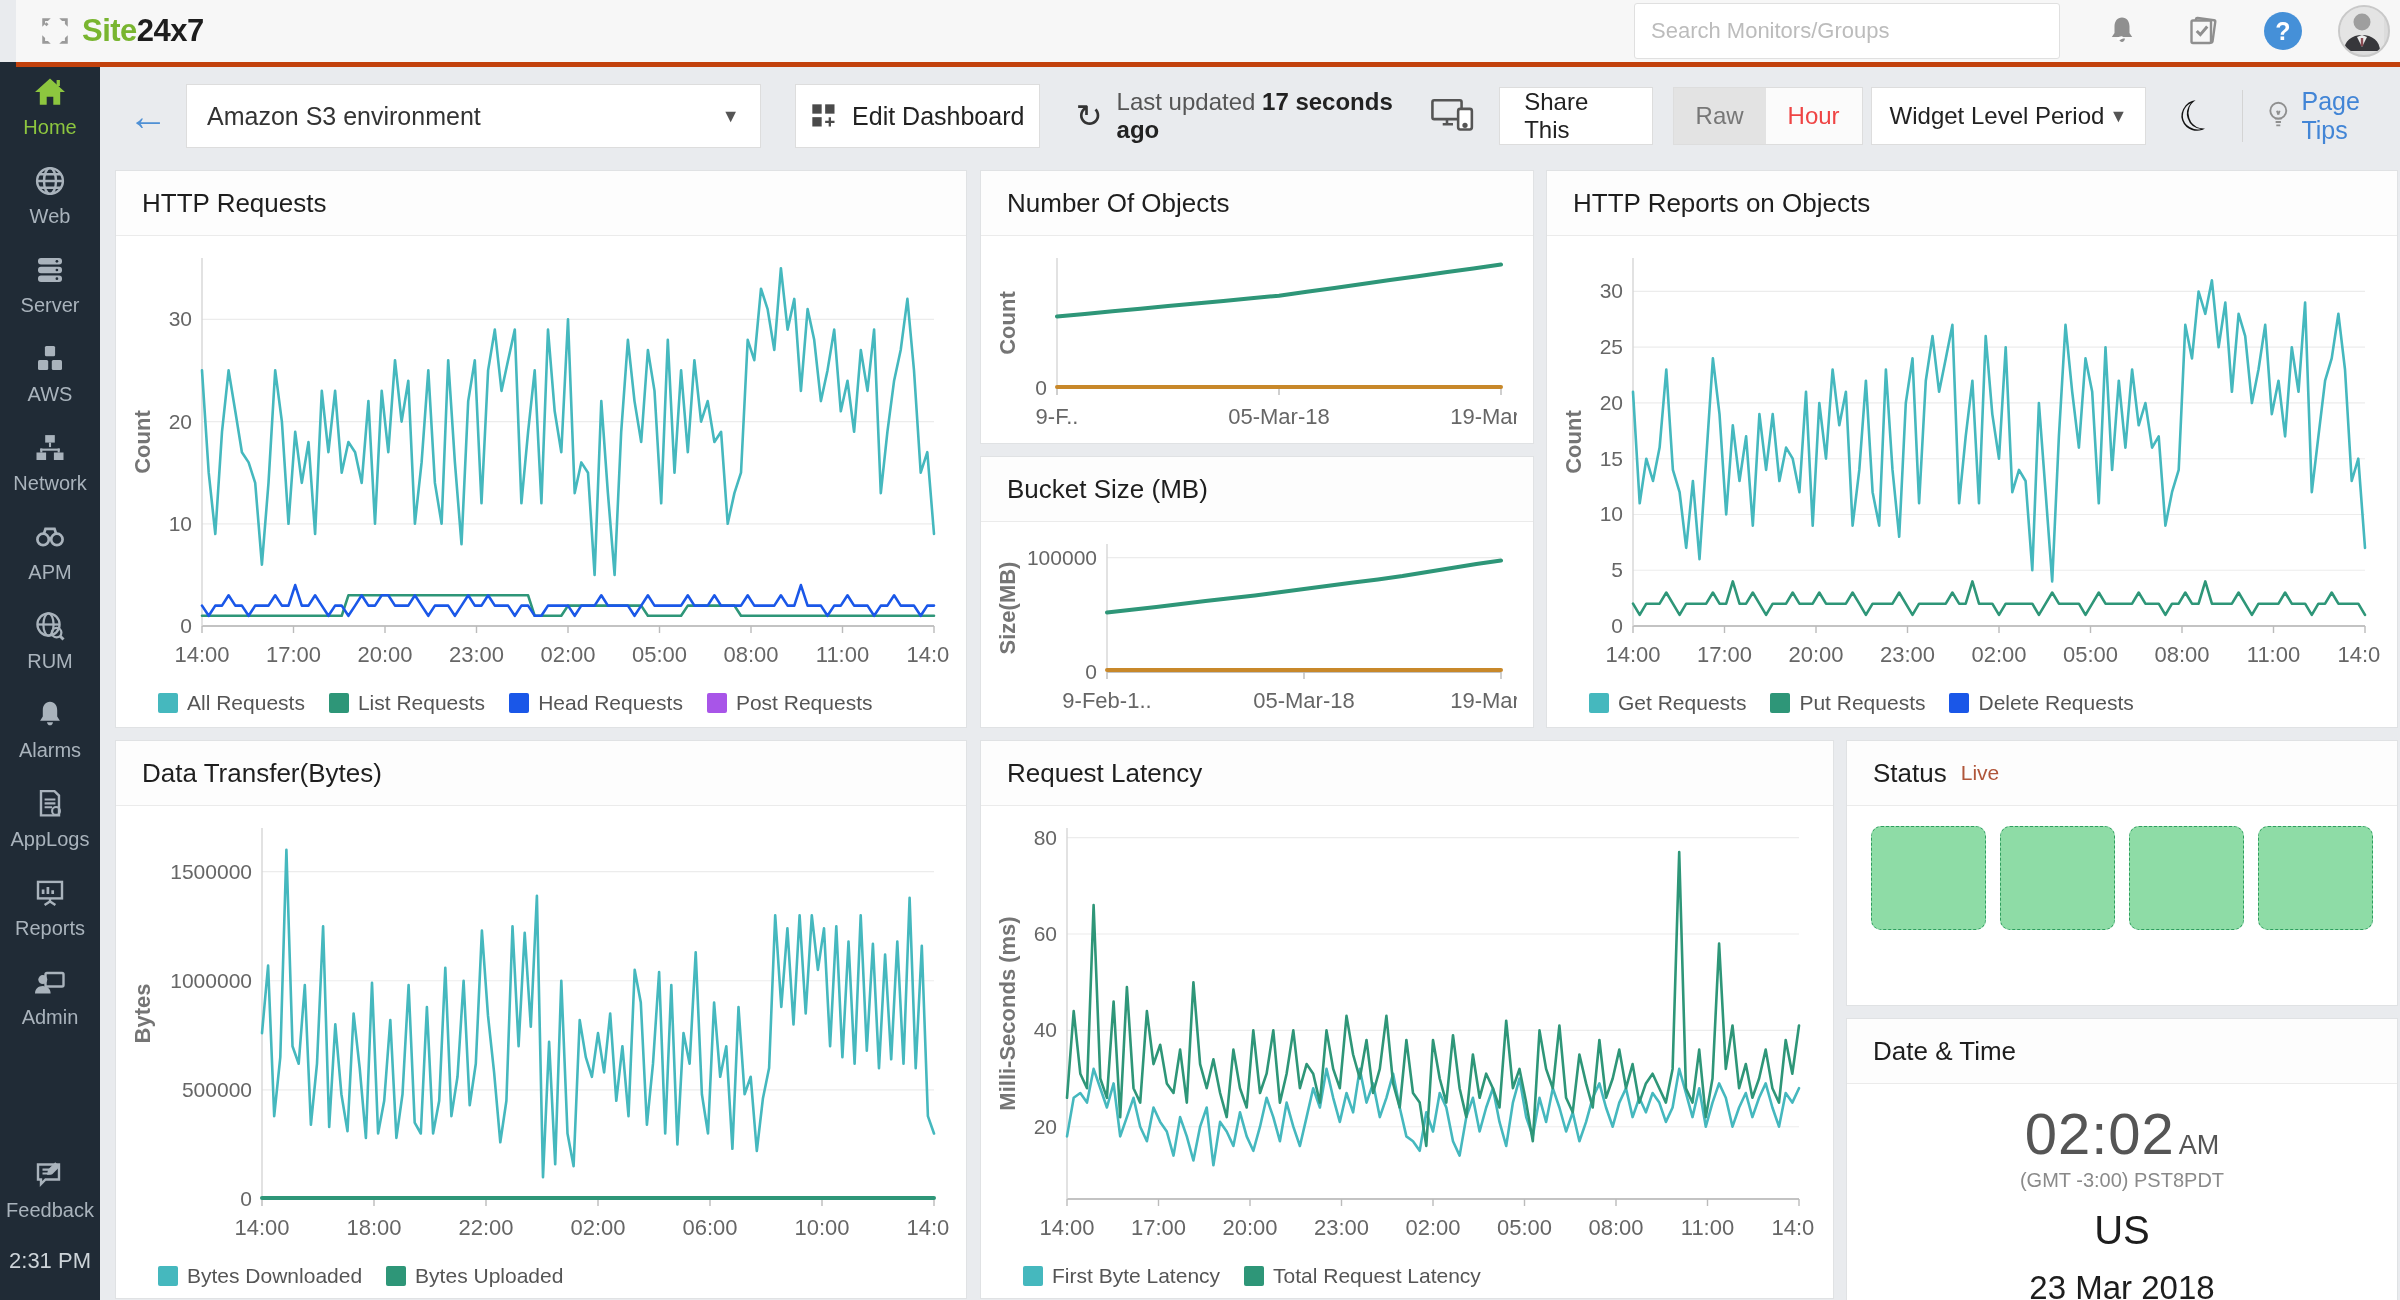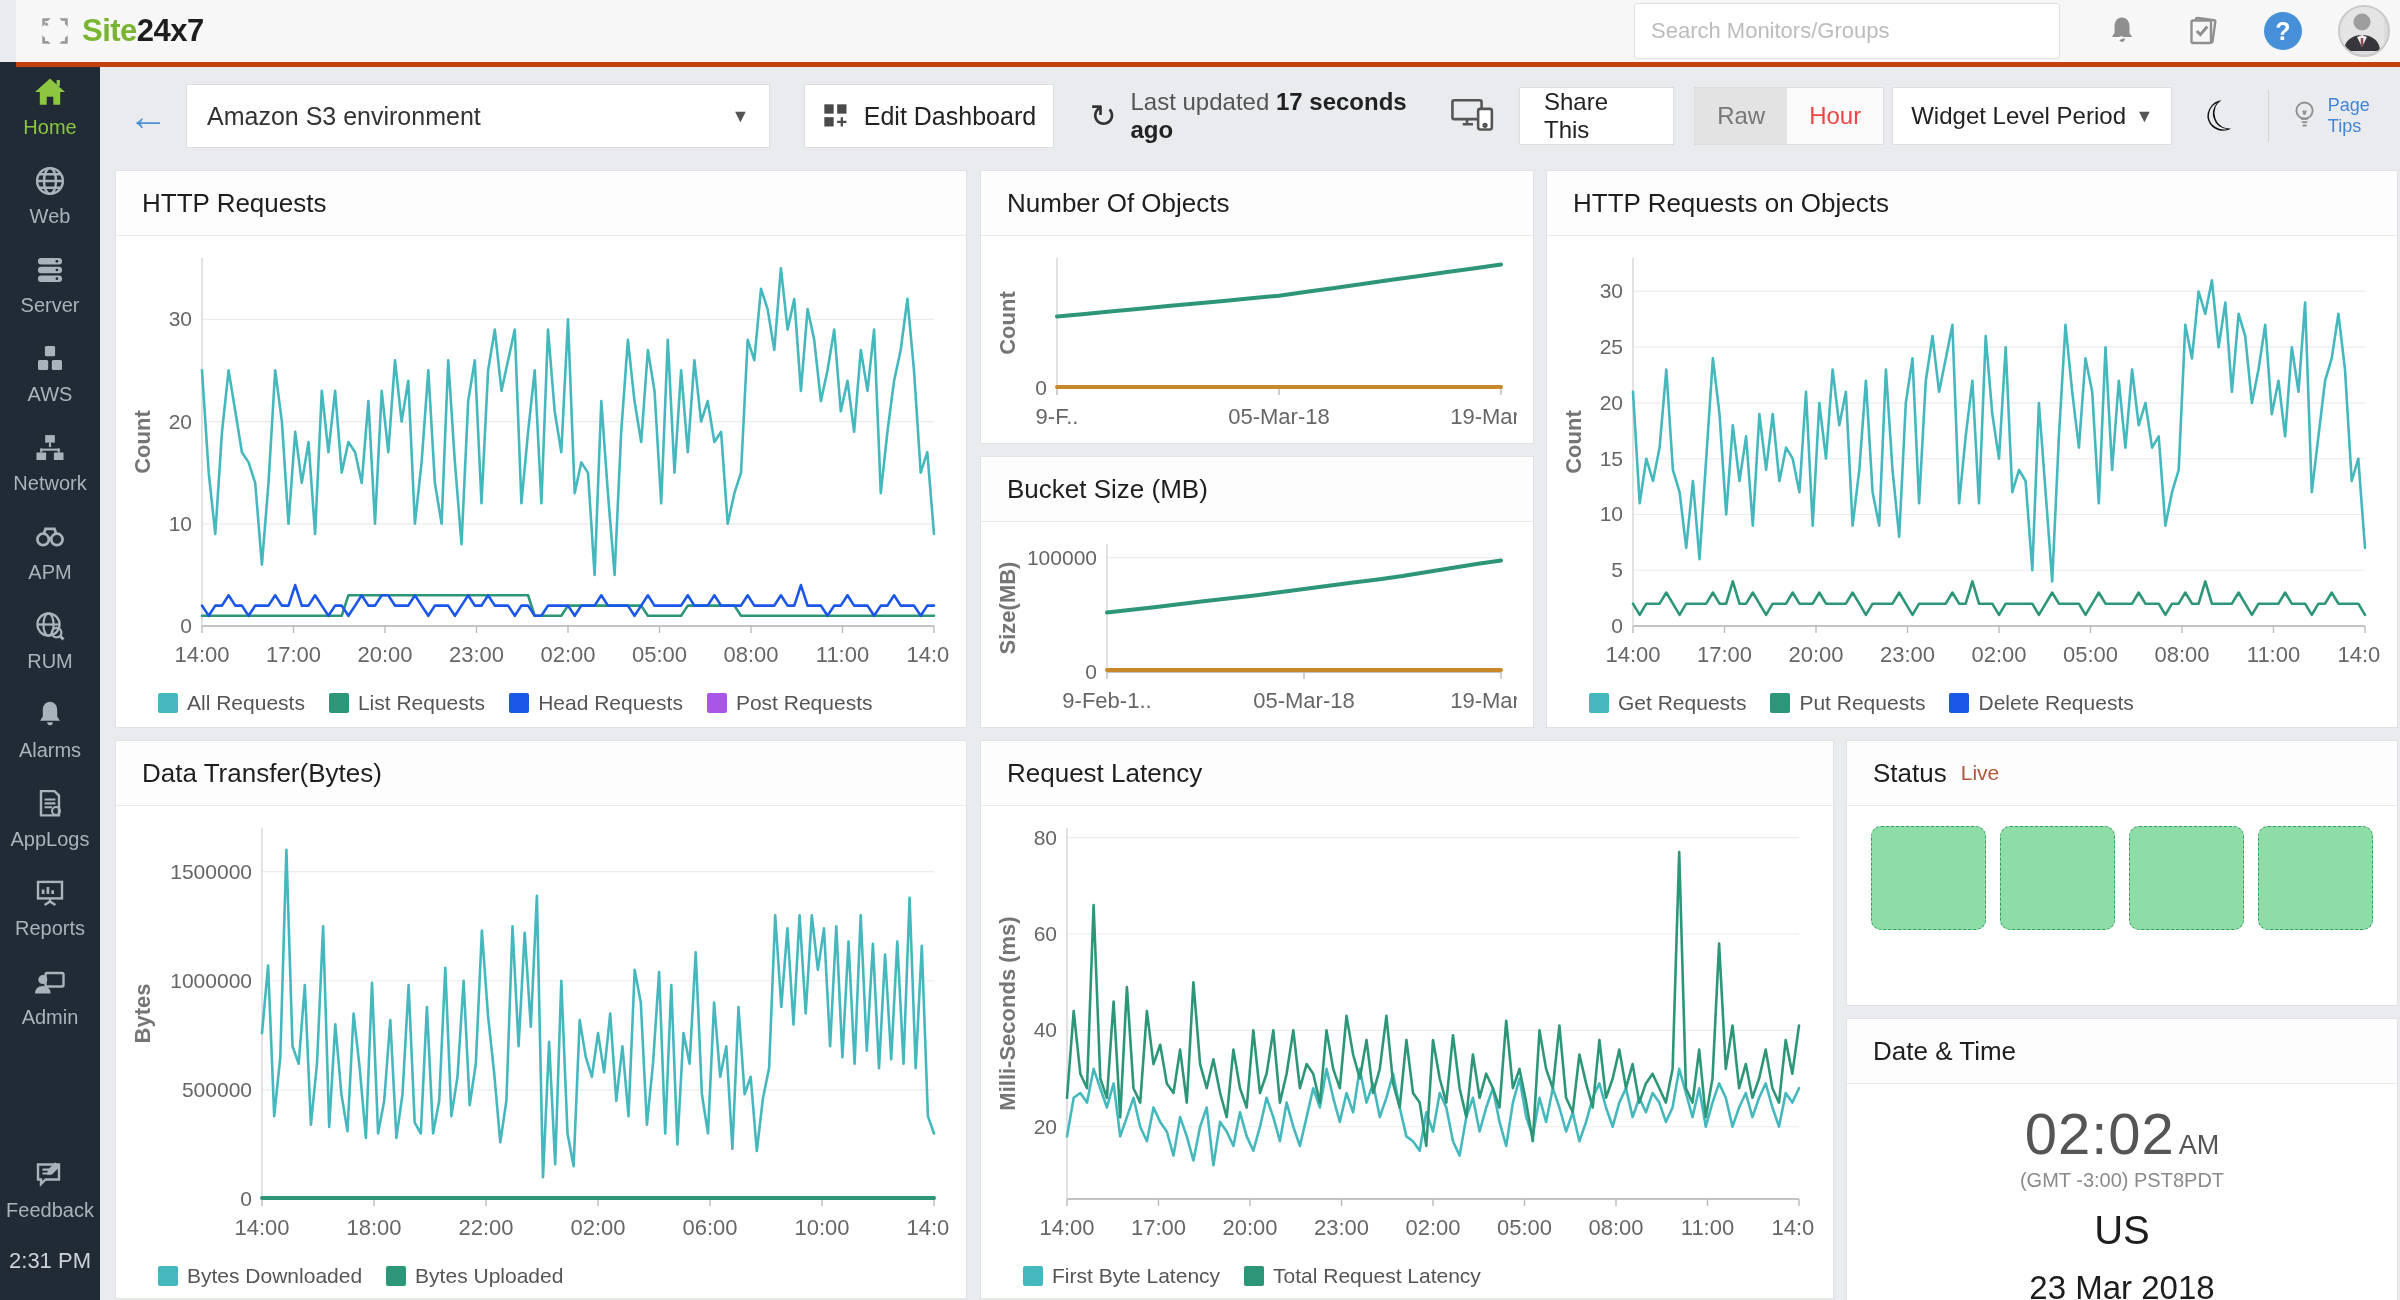--- a/index.html
+++ b/index.html
@@ -53,21 +53,21 @@
   #toggle{margin-left:20px;height:56px;border:1px solid #ddd;background:#fbfbfb;display:flex;align-items:center;}
   .tg-seg{height:100%;display:flex;align-items:center;padding:0 22px;font-size:24px;cursor:pointer;}
   .tg-seg.sel{background:#e3e3e3;color:#777;}
   .tg-seg.unsel{color:#ef4444;}
   #period-select{margin-left:8px;height:56px;width:266px;padding:0 18px;justify-content:space-between;cursor:pointer;}
   #period-select .sel-text{font-size:24px;color:#222;}
   #moon-icon{margin-left:32px;font-size:42px;color:#111;transform:rotate(-18deg);cursor:pointer;
              font-family:"DejaVu Sans",sans-serif;}
   #tb-divider{margin-left:26px;width:1px;height:52px;background:#d4d4d4;}
   #page-tips{margin-left:22px;display:flex;align-items:center;cursor:pointer;}
-  #page-tips span{font-size:18px;color:#4285d6;margin-left:10px;}
+  #page-tips span{font-size:25px;color:#4285d6;margin-left:10px;}
 
   
   .card{position:absolute;background:#fff;border:1px solid #e0e2e4;overflow:hidden;}
   .card-header{height:64px;border-bottom:1px solid #ebebeb;display:flex;align-items:center;
                padding:0 26px;background:#fdfdfd;}
   .card-title{font-size:26px;color:#1e1e1e;}
   .chart-wrap{padding:8px 14px 0 14px;}
   .legend{display:flex;align-items:center;height:50px;padding-left:42px;}
   .legend-item{display:flex;align-items:center;margin-right:24px;cursor:pointer;}
   .legend-swatch{width:20px;height:20px;border-radius:2px;}
@@ -422,21 +422,21 @@
         <line x1="506" y1="142" x2="506" y2="149" stroke="#bbb" stroke-width="1.4"></line>
         <text x="506" y="178" text-anchor="middle" fill="#666" font-size="22">19-Mar-18</text>
         <text x="20" y="78" text-anchor="middle" fill="#757575" font-size="22" font-weight="bold" transform="rotate(-90 20 78)">Size(MB)</text>
         <polyline points="112.0,82.6 136.6,79.7 161.3,76.9 185.9,74.0 210.5,71.1 235.1,68.3 259.8,65.4 284.4,62.2 309.0,59.0 333.6,55.8 358.3,52.6 382.9,49.4 407.5,46.0 432.1,42.0 456.8,38.0 481.4,34.0 506.0,30.6" fill="none" stroke="#2e9678" stroke-width="4" stroke-linejoin="round" stroke-linecap="round"></polyline>
         <polyline points="112.0,139.9 506.0,139.9" fill="none" stroke="#c8882a" stroke-width="4" stroke-linejoin="round" stroke-linecap="round"></polyline>
       </svg></div>
 </div>
 
 <div class="card" id="card-httpobj">
   <div class="card-header">
-    <span class="card-title">HTTP Requests on Objects</span>
+    <span class="card-title">HTTP Reports on Objects</span>
   </div>
   <div class="chart-wrap" id="chart-httpobj"><svg width="820" height="430">
         <line x1="72" y1="382" x2="804" y2="382" stroke="#c3c3c3" stroke-width="2"></line>
         <text x="62" y="389" text-anchor="end" fill="#666" font-size="21">0</text>
         <line x1="72" y1="326.24242424242425" x2="804" y2="326.24242424242425" stroke="#ececec" stroke-width="1.2"></line>
         <text x="62" y="333.24242424242425" text-anchor="end" fill="#666" font-size="21">5</text>
         <line x1="72" y1="270.4848484848485" x2="804" y2="270.4848484848485" stroke="#ececec" stroke-width="1.2"></line>
         <text x="62" y="277.4848484848485" text-anchor="end" fill="#666" font-size="21">10</text>
         <line x1="72" y1="214.72727272727272" x2="804" y2="214.72727272727272" stroke="#ececec" stroke-width="1.2"></line>
         <text x="62" y="221.72727272727272" text-anchor="end" fill="#666" font-size="21">15</text>

